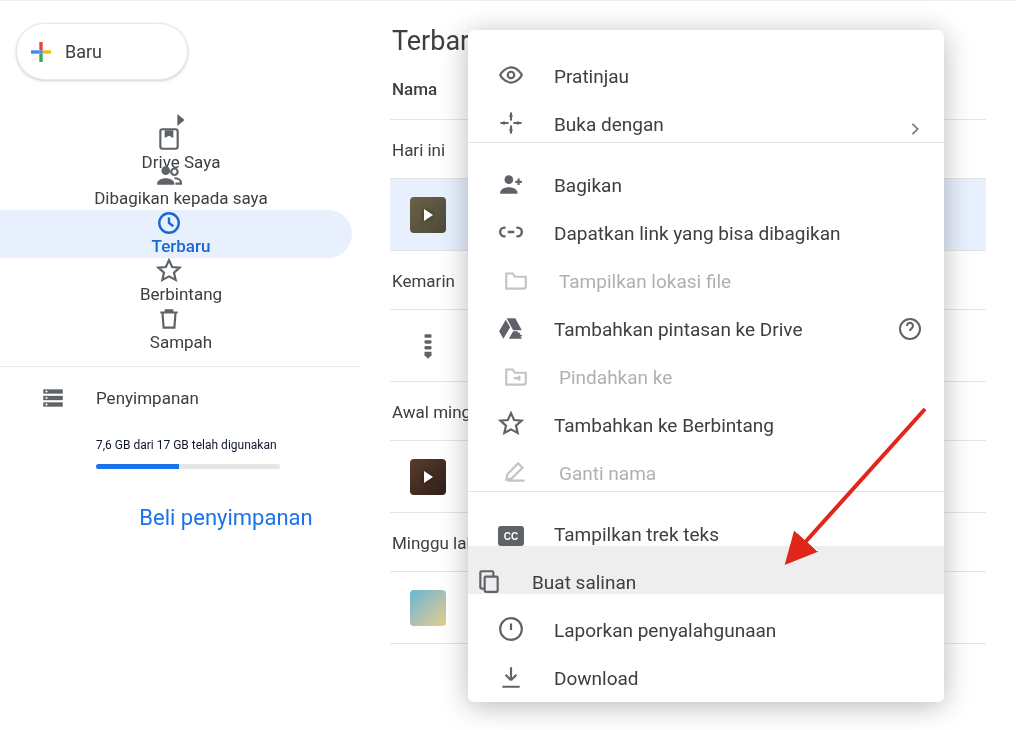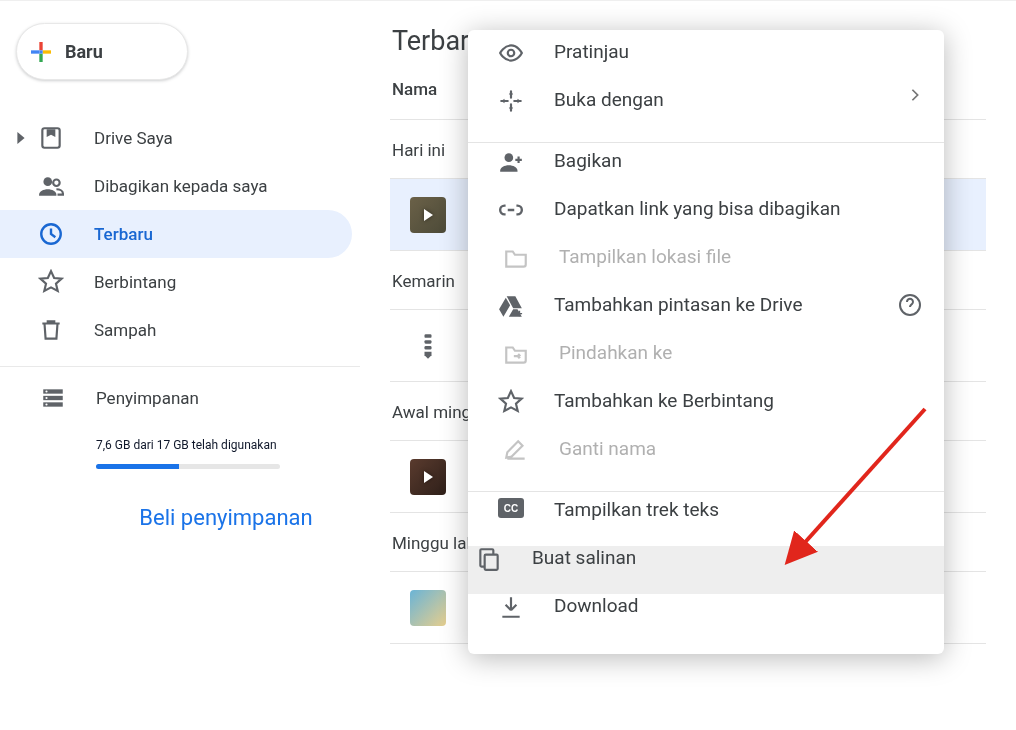--- a/index.html
+++ b/index.html
@@ -8,27 +8,27 @@
 
   
   .sidebar { width:360px; float:left; padding-top:22px; }
   .new-btn {
     margin-left:16px; width:172px; height:57px; border-radius:30px;
     background:#fff; border:1px solid #e8e8e8;
     box-shadow:0 1px 3px rgba(60,64,67,.25);
     display:flex; align-items:center; cursor:pointer;
   }
   .new-btn .plus { width:48px; display:flex; justify-content:center; }
-  .new-btn .lbl { font-size:18px; color:#3c4043; font-weight:700; }
+  .new-btn .lbl { font-size:18px; color:#3c4043; font-weight:400; }
 
   .nav { margin-top:34px; }
   .nav-item {
     height:48px; display:flex; align-items:center;
     border-radius:0 24px 24px 0; margin-right:8px; padding-left:10px;
-    font-size:17px; color:#3c4043; cursor:pointer;
+    font-size:17px; color:#3c4043; cursor:pointer;flex-direction:column;
   }
   .nav-item.active { background:#e8f0fe; color:#1967d2; font-weight:500; }
   .nav-item .caret { width:22px; display:flex; justify-content:center; color:#5f6368; }
   .nav-item .ico { width:62px; display:flex; justify-content:flex-start; padding-left:6px; }
   .nav-item .lbl { flex:1; }
   .sep { height:1px; background:#e9e9e9; margin:12px 0 12px 0; }
 
   .storage-block { padding:6px 20px 0 40px; }
   .storage-row { display:flex; align-items:center; margin-bottom:16px; cursor:pointer; font-size:17px; color:#3c4043;}
   .storage-row .ico { width:56px; display:flex; padding-left:0; }
@@ -52,21 +52,21 @@
   .jam-icon { width:36px; display:flex; justify-content:center; }
 
   
   .ctx {
     position:absolute; left:468px; top:29px; width:476px;
     background:#fff; border-radius:6px;
     box-shadow:0 4px 28px rgba(0,0,0,.28);
     padding:10px 0 12px 0; z-index:50;
   }
   .ctx-item {
-    height:48px; display:flex; align-items:flex-start; padding:0 22px 0 30px;
+    height:48px; display:flex; align-items:flex-end; padding:0 22px 0 30px;
     font-size:19px; color:#3c4043; cursor:pointer; position:relative;
   }
   .ctx-item.disabled { color:#b0b0b0; cursor:default;padding-left:35px; }
   .ctx-item.hover { background:#eeeeee;padding-left:8px; }
   .ctx-item .mi { width:56px; display:flex; }
   .ctx-item .mt { flex:1; }
   .ctx-item .tail { color:#757575; }
   .ctx-sep { height:1px; background:#e4e4e4; margin:6px 0; }
 
   
@@ -333,20 +333,29 @@
   <div class="ctx-item hover">
     <span class="mi">
       <svg width="26" height="26" viewBox="0 0 24 24" fill="none" stroke="#5f6368" stroke-width="2">
           <rect x="8" y="8" width="12" height="14" rx="1"></rect>
           <path d="M16 8V4a1 1 0 00-1-1H5a1 1 0 00-1 1v14a1 1 0 001 1h3"></path>
         </svg>
     </span>
     <span class="mt">Buat salinan</span>
   </div>
 
+  <div class="ctx-item">
+    <span class="mi">
+      <svg width="26" height="26" viewBox="0 0 24 24" fill="none" stroke="#5f6368" stroke-width="2">
+          <circle cx="12" cy="12" r="10"></circle>
+          <path d="M12 7v6M12 17h.01"></path>
+        </svg>
+    </span>
+    <span class="mt">Laporkan penyalahgunaan</span>
+  </div>
 
   <div class="ctx-item">
     <span class="mi">
       <svg width="26" height="26" viewBox="0 0 24 24" fill="none" stroke="#5f6368" stroke-width="2">
           <path d="M12 3v12m0 0l-5-5m5 5l5-5M4 21h16"></path>
         </svg>
     </span>
     <span class="mt">Download</span>
   </div>
 </div>

